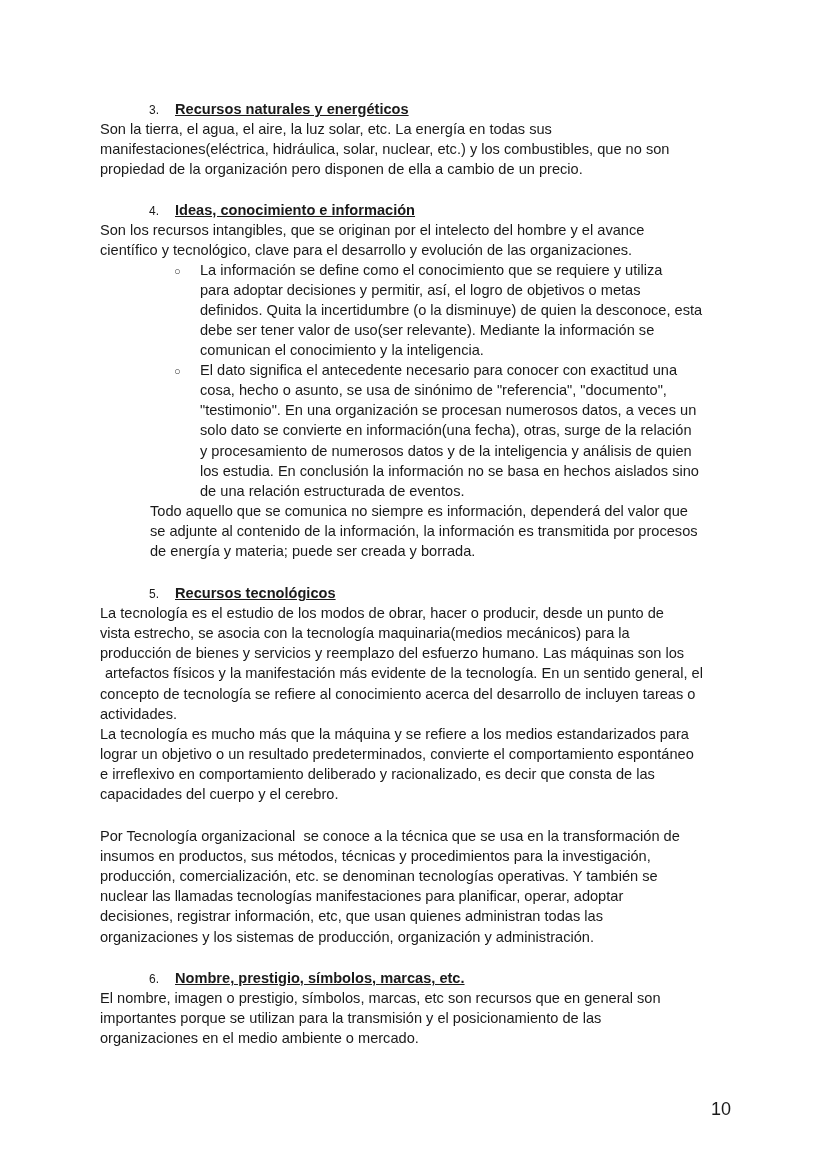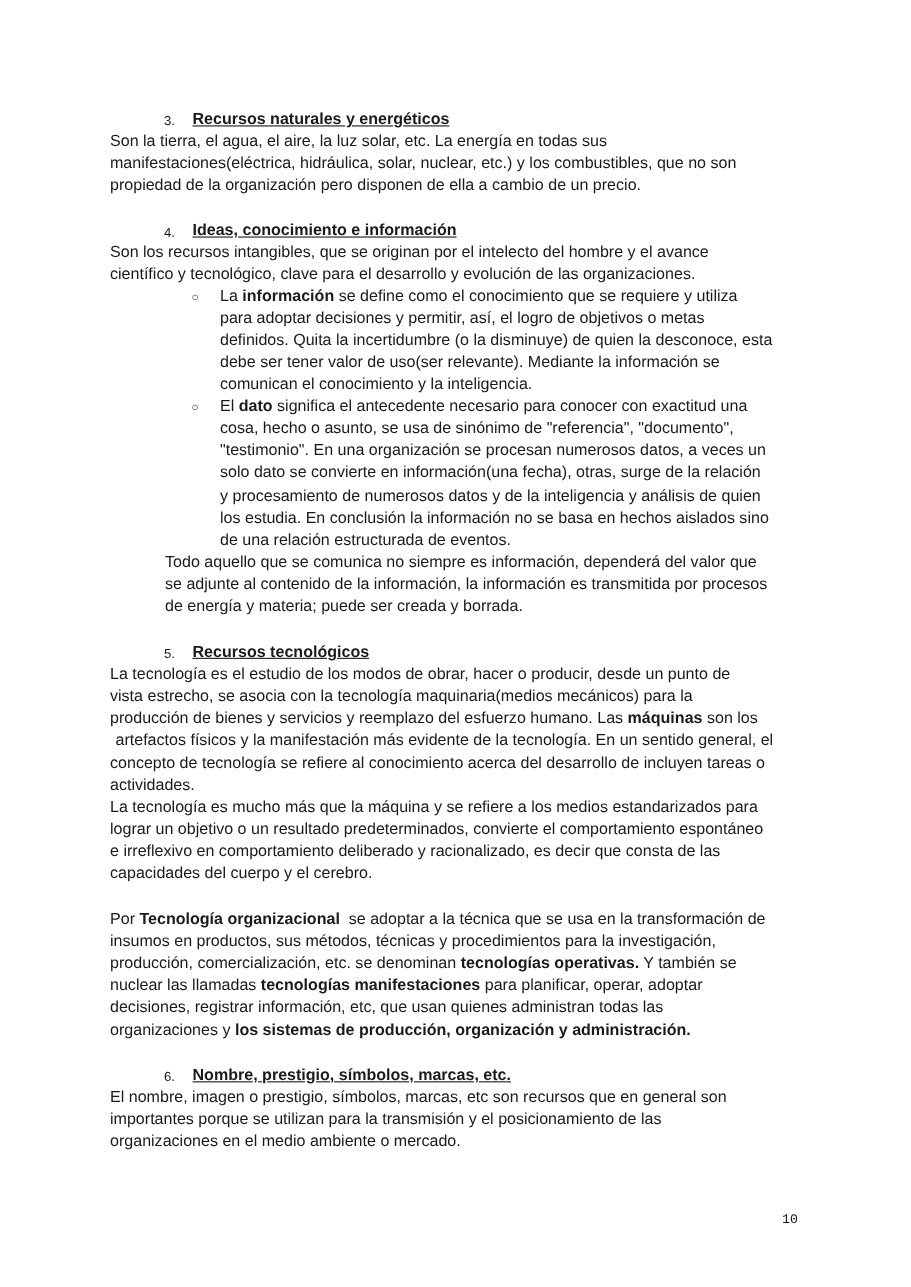--- a/index.html
+++ b/index.html
@@ -5,22 +5,22 @@
   html, body { margin: 0; padding: 0; background: #ffffff; }
   body {
     width: 828px; height: 1170px; position: relative; overflow: hidden;
     font-family: "Liberation Sans", sans-serif; color: #1a1a1a;
     font-size: 14.6px;
   }
   .line { position: absolute; white-space: nowrap; line-height: 20px; }
   .heading { font-weight: bold; text-decoration: underline; }
   .num { position: absolute; font-size: 12px; line-height: 20px; }
   .bullet { position: absolute; font-size: 11px; line-height: 20px; color: #333; }
-  b { font-weight: bold; }
-  .pagenum { position: absolute; left: 711px; top: 1099px; font-size: 12px; line-height: 20px; font-family: Liberation Mono, monospace; }
+  b { font-weight: normal; }
+  .pagenum { position: absolute; left: 711px; top: 1099px; font-size: 18px; line-height: 20px; }
 </style>
 </head>
 <body>
 
 <div>
   <span class="num" style="left:149px;top:100px">3.</span>
   <span class="line heading" style="left:175px;top:99px">Recursos naturales y energéticos</span>
   <div class="line" style="left:100px;top:119px">Son la tierra, el agua, el aire, la luz solar, etc. La energía en todas sus</div>
   <div class="line" style="left:100px;top:139px">manifestaciones(eléctrica, hidráulica, solar, nuclear, etc.) y los combustibles, que no son</div>
   <div class="line" style="left:100px;top:159px">propiedad de la organización pero disponen de ella a cambio de un precio.</div>
@@ -61,21 +61,21 @@
   <div class="line" style="left:100px;top:643px"><span>producción de bienes y servicios y reemplazo del esfuerzo humano. Las </span><b>máquinas</b><span> son los</span></div>
   <div class="line" style="left:105px;top:663px">artefactos físicos y la manifestación más evidente de la tecnología. En un sentido general, el</div>
   <div class="line" style="left:100px;top:684px">concepto de tecnología se refiere al conocimiento acerca del desarrollo de incluyen tareas o</div>
   <div class="line" style="left:100px;top:704px">actividades.</div>
 
   <div class="line" style="left:100px;top:724px">La tecnología es mucho más que la máquina y se refiere a los medios estandarizados para</div>
   <div class="line" style="left:100px;top:744px">lograr un objetivo o un resultado predeterminados, convierte el comportamiento espontáneo</div>
   <div class="line" style="left:100px;top:764px">e irreflexivo en comportamiento deliberado y racionalizado, es decir que consta de las</div>
   <div class="line" style="left:100px;top:784px">capacidades del cuerpo y el cerebro.</div>
 
-  <div class="line" style="left:100px;top:826px"><span>Por </span><b style="white-space:pre">Tecnología organizacional</b><span style="white-space:pre">  se adoptar a la técnica que se usa en la transformación de</span></div>
+  <div class="line" style="left:100px;top:826px"><span>Por </span><b style="white-space:pre">Tecnología organizacional</b><span style="white-space:pre">  se conoce a la técnica que se usa en la transformación de</span></div>
   <div class="line" style="left:100px;top:846px">insumos en productos, sus métodos, técnicas y procedimientos para la investigación,</div>
   <div class="line" style="left:100px;top:866px"><span>producción, comercialización, etc. se denominan </span><b>tecnologías operativas.</b><span> Y también se</span></div>
   <div class="line" style="left:100px;top:886px"><span>nuclear las llamadas </span><b>tecnologías manifestaciones</b><span> para planificar, operar, adoptar</span></div>
   <div class="line" style="left:100px;top:906px">decisiones, registrar información, etc, que usan quienes administran todas las</div>
   <div class="line" style="left:100px;top:927px"><span>organizaciones y </span><b>los sistemas de producción, organización y administración.</b></div>
 </div>
 
 <div>
   <span class="num" style="left:149px;top:969px">6.</span>
   <span class="line heading" style="left:175px;top:968px">Nombre, prestigio, símbolos, marcas, etc.</span>

